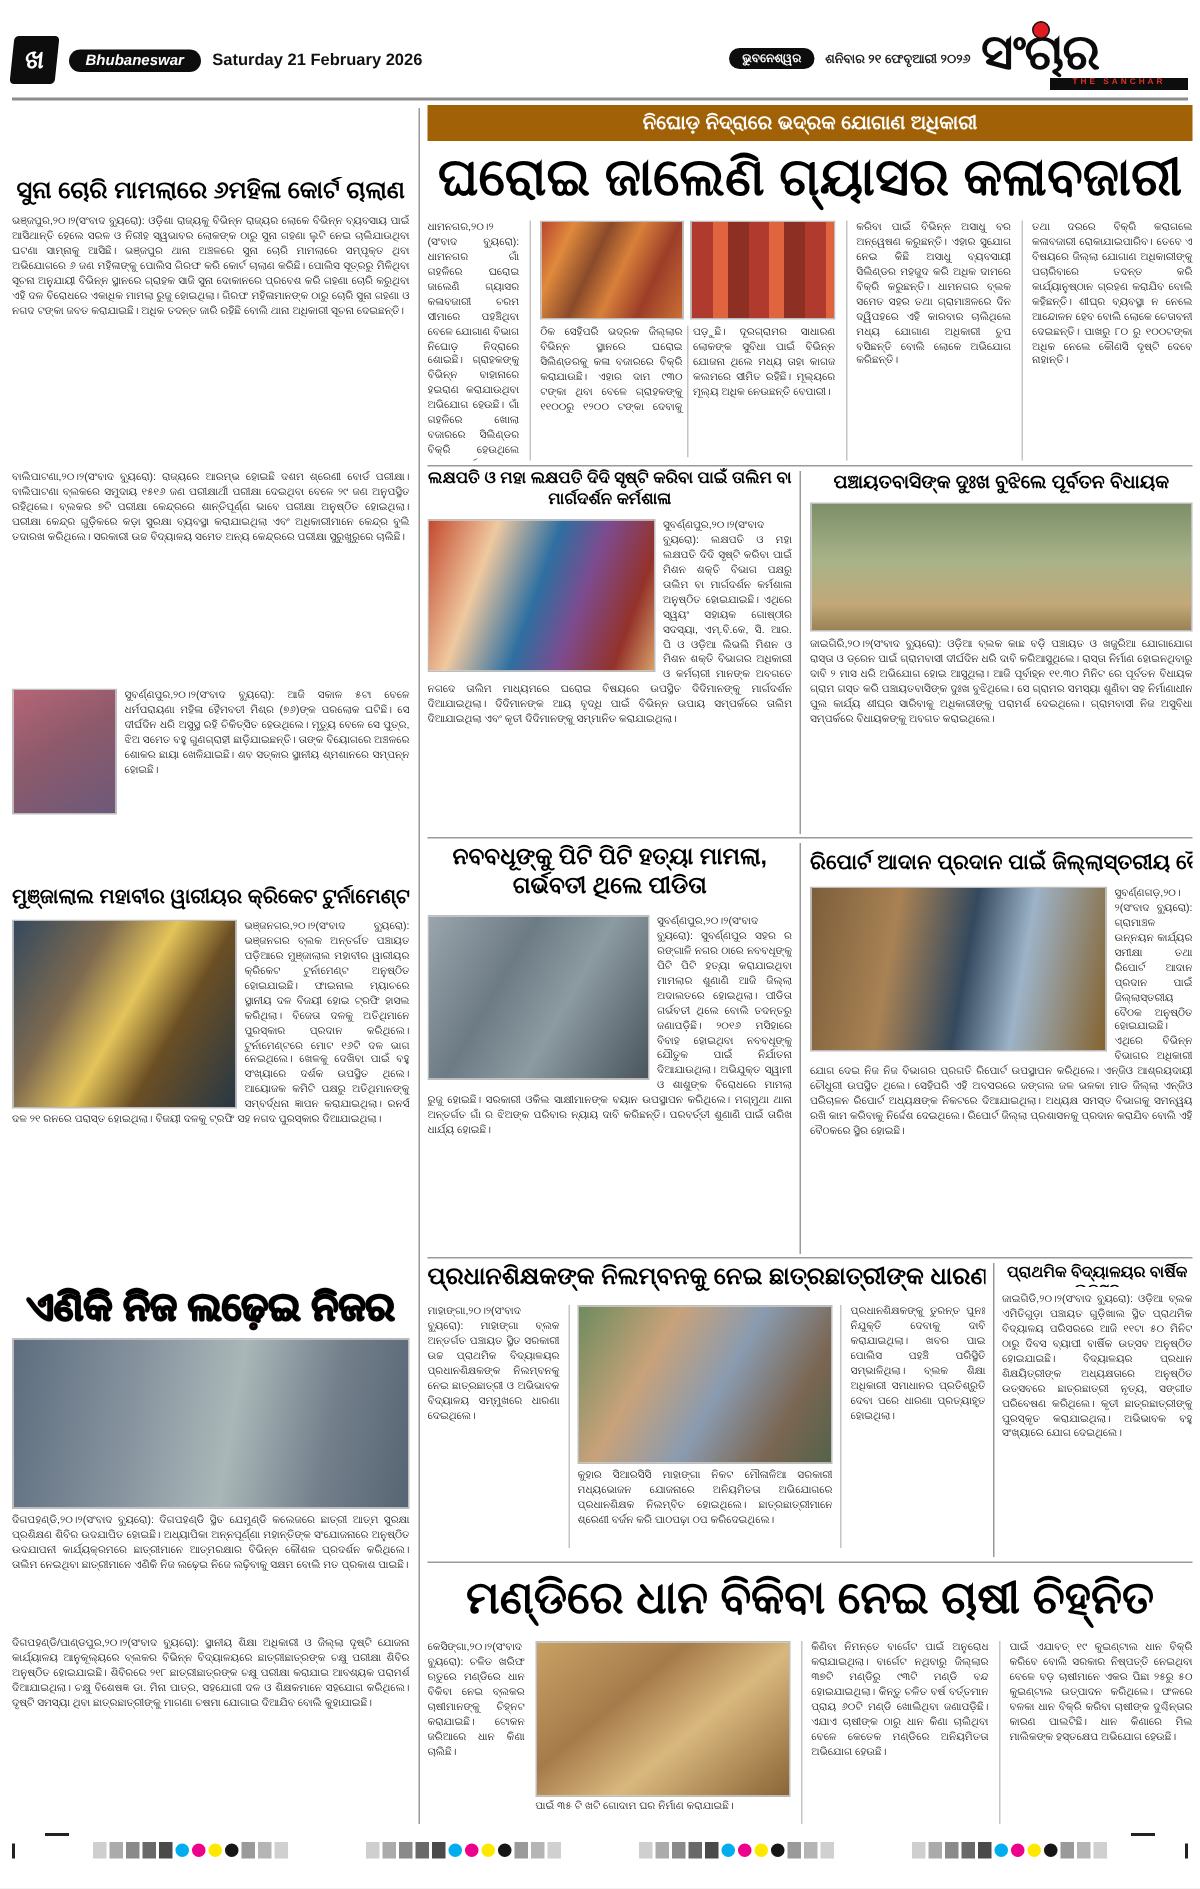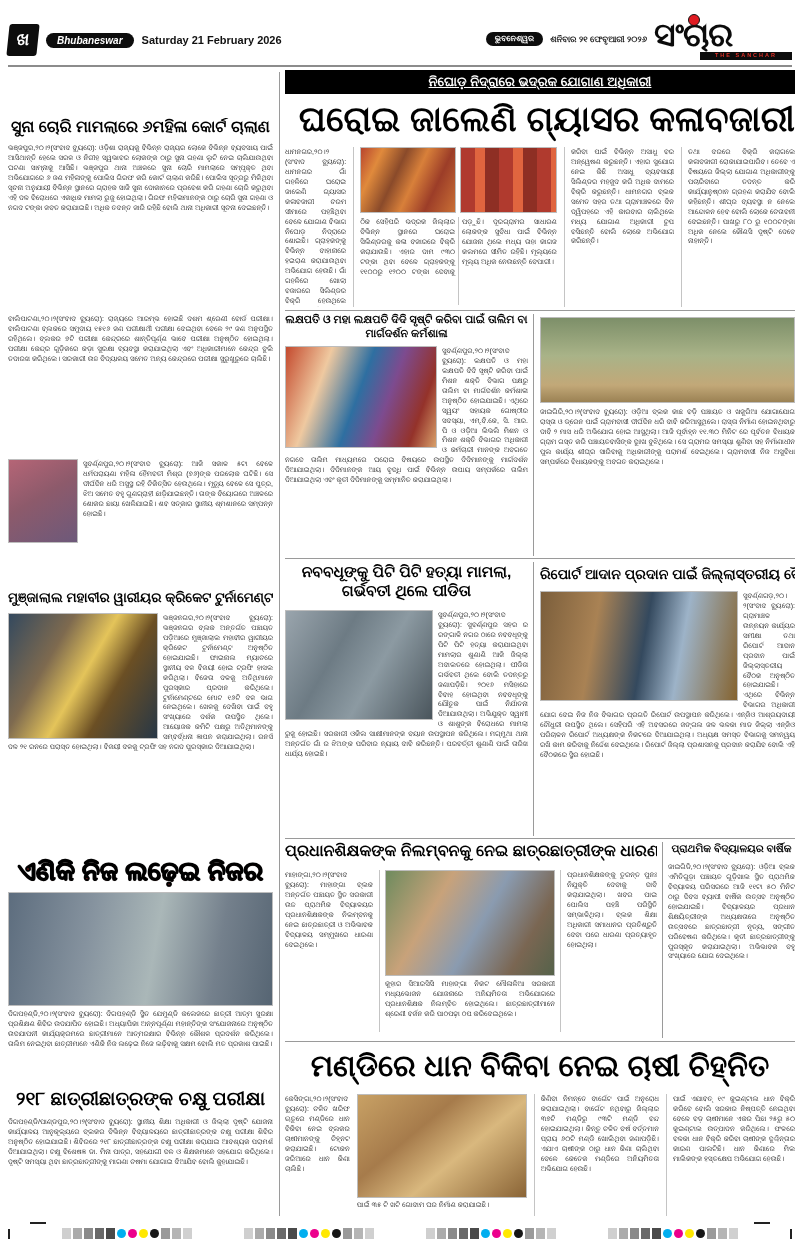--- a/index.html
+++ b/index.html
@@ -20,21 +20,21 @@
                         font-size:5.5px;font-weight:bold;letter-spacing:2px;display:flex;align-items:center;justify-content:center;}
   .head-rule{height:2px;background:#8c8c8c;}
   
   .vrule{width:1px;background:#9a9a9a;}
   .hrule{height:1px;background:#9a9a9a;}
   
   .hl{font-weight:bold;color:#000;text-align:center;overflow:hidden;}
   .hl.nowrap{white-space:nowrap;}
   .outline-hl{color:#7f1d1d;-webkit-text-stroke:1.2px #000;text-shadow:0 0 1px #000;}
   .bt{font-size:7px;line-height:1.42;text-align:justify;overflow:hidden;color:#1d1d1d;word-break:break-word;}
-  .kicker{background:#000000;color:#fff;font-weight:bold;font-size:13px;display:flex;align-items:center;justify-content:center;overflow:hidden;text-decoration:underline;}
+  .kicker{background:#a16207;color:#fff;font-weight:bold;font-size:13px;display:flex;align-items:center;justify-content:center;overflow:hidden;}
   
   .ph{overflow:hidden;border:1px solid #bdbdbd;box-sizing:border-box;}
   .fl{float:left;margin:0 5px 3px 0;}
   .ph-truck{background:linear-gradient(115deg,#b8452e 0%,#e08a3c 18%,#8a4a2a 38%,#d8803a 55%,#9c3d28 75%,#c96f35 100%);}
   .ph-cyl{background:repeating-linear-gradient(90deg,#b03a2e 0 14px,#e0653f 14px 24px,#8e2f24 24px 38px);}
   .ph-event{background:linear-gradient(110deg,#c44a2e 0%,#efc9a0 25%,#2e6fa1 48%,#7d4b8f 65%,#94322a 85%,#d8a06a 100%);}
   .ph-field{background:linear-gradient(180deg,#7d8f69 0%,#a9b388 45%,#c2a878 80%,#9b8254 100%);}
   .ph-office{background:linear-gradient(120deg,#9aa5ad 0%,#6d7b84 35%,#8c9aa2 60%,#4a555c 100%);}
   .ph-papers{background:linear-gradient(100deg,#7b5e3b 0%,#a98254 28%,#34495e 52%,#9db3c8 70%,#85632f 100%);}
   .ph-crowd{background:linear-gradient(120deg,#6e8b5e 0%,#c8a27a 30%,#8a9bb0 55%,#7a6652 80%,#55624a 100%);}
@@ -107,28 +107,27 @@
     </div>
   </div>
 
   <div class="abs" style="left:8px;top:856px;width:265px;">
     <div class="hl nowrap outline-hl" style="font-size:26px;height:34px;">ଏଣିକି ନିଜ ଲଢ଼େଇ ନିଜର</div>
     <div class="ph ph-kids" style="width:265px;height:114px;margin-top:2px;"></div>
     <div class="bt" style="height:74px;margin-top:3px;">ଦିଗପହଣ୍ଡି,୨୦।୨(ସଂବାଦ ବ୍ୟୁରୋ): ଦିଗପହଣ୍ଡି ସ୍ଥିତ ଯେମୁଣ୍ଡି କଲେଜରେ ଛାତ୍ରୀ ଆତ୍ମ ସୁରକ୍ଷା ପ୍ରଶିକ୍ଷଣ ଶିବିର ଉଦଯାପିତ ହୋଇଛି। ଅଧ୍ୟାପିକା ଅନ୍ନପୂର୍ଣ୍ଣା ମହାନ୍ତିଙ୍କ ସଂଯୋଜନାରେ ଅନୁଷ୍ଠିତ ଉଦଯାପନୀ କାର୍ଯ୍ୟକ୍ରମରେ ଛାତ୍ରୀମାନେ ଆତ୍ମରକ୍ଷାର ବିଭିନ୍ନ କୌଶଳ ପ୍ରଦର୍ଶନ କରିଥିଲେ। ତାଲିମ ନେଇଥିବା ଛାତ୍ରୀମାନେ ଏଣିକି ନିଜ ଲଢ଼େଇ ନିଜେ ଲଢ଼ିବାକୁ ସକ୍ଷମ ବୋଲି ମତ ପ୍ରକାଶ ପାଇଛି।</div>
   </div>
 
   <div class="abs" style="left:8px;top:1088px;width:265px;">
-    <div class="hl nowrap" style="font-size:19px;height:26px;">୨୧୮ ଛାତ୍ରୀଛାତ୍ରଙ୍କ ଚକ୍ଷୁ ପରୀକ୍ଷା</div>
     <div class="bt" style="height:96px;margin-top:3px;">ଦିଗପହଣ୍ଡି/ପାଣ୍ଡପୁର,୨୦।୨(ସଂବାଦ ବ୍ୟୁରୋ): ସ୍ଥାନୀୟ ଶିକ୍ଷା ଅଧିକାରୀ ଓ ଜିଲ୍ଲା ଦୃଷ୍ଟି ଯୋଜନା କାର୍ଯ୍ୟାଳୟ ଆନୁକୂଲ୍ୟରେ ବ୍ଲକର ବିଭିନ୍ନ ବିଦ୍ୟାଳୟରେ ଛାତ୍ରୀଛାତ୍ରଙ୍କ ଚକ୍ଷୁ ପରୀକ୍ଷା ଶିବିର ଅନୁଷ୍ଠିତ ହୋଇଯାଇଛି। ଶିବିରରେ ୨୧୮ ଛାତ୍ରୀଛାତ୍ରଙ୍କ ଚକ୍ଷୁ ପରୀକ୍ଷା କରାଯାଇ ଆବଶ୍ୟକ ପରାମର୍ଶ ଦିଆଯାଇଥିଲା। ଚକ୍ଷୁ ବିଶେଷଜ୍ଞ ଡା. ମିନା ପାତ୍ର, ସହଯୋଗୀ ଦଳ ଓ ଶିକ୍ଷକମାନେ ସହଯୋଗ କରିଥିଲେ। ଦୃଷ୍ଟି ସମସ୍ୟା ଥିବା ଛାତ୍ରଛାତ୍ରୀଙ୍କୁ ମାଗଣା ଚଷମା ଯୋଗାଇ ଦିଆଯିବ ବୋଲି କୁହାଯାଇଛି।</div>
   </div>
 
   <div class="abs kicker" style="left:285px;top:70px;width:510px;height:24px;">
     <span>ନିଘୋଡ଼ ନିଦ୍ରାରେ ଭଦ୍ରକ ଯୋଗାଣ ଅଧିକାରୀ</span>
   </div>
-  <div class="abs hl nowrap" style="left:285px;top:97px;width:510px;font-size:35px;height:46px;line-height:1.25;text-align:right;">ଘରୋଇ ଜାଲେଣି ଗ୍ୟାସର କଳାବଜାରୀ</div>
+  <div class="abs hl nowrap" style="left:285px;top:97px;width:510px;font-size:35px;height:46px;line-height:1.25;">ଘରୋଇ ଜାଲେଣି ଗ୍ୟାସର କଳାବଜାରୀ</div>
 
   <div class="abs story-cols" style="left:285px;top:147px;width:510px;height:160px;gap:7px;">
     <div class="story-col bt" style="width:64px;height:160px;">ଧାମନଗର,୨୦।୨ (ସଂବାଦ ବ୍ୟୁରୋ): ଧାମନଗର ଗାଁ ଗହଳିରେ ଘରୋଇ ଜାଲେଣି ଗ୍ୟାସର କଳାବଜାରୀ ଚରମ ସୀମାରେ ପହଞ୍ଚିଥିବା ବେଳେ ଯୋଗାଣ ବିଭାଗ ନିଘୋଡ଼ ନିଦ୍ରାରେ ଶୋଇଛି। ଗ୍ରାହକଙ୍କୁ ବିଭିନ୍ନ ବାହାନାରେ ହଇରାଣ କରାଯାଉଥିବା ଅଭିଯୋଗ ହେଉଛି। ଗାଁ ଗହଳିରେ ଖୋଲା ବଜାରରେ ସିଲିଣ୍ଡର ବିକ୍ରି ହେଉଥିଲେ ମଧ୍ୟ କାର୍ଯ୍ୟାନୁଷ୍ଠାନ ନାହିଁ।</div>
     <div class="story-col" style="width:206px;border-left:1px solid #c4c4c4;padding-left:6px;">
       <div style="display:flex;gap:4px;">
         <div class="ph ph-truck" style="width:98px;height:66px;"></div>
         <div class="ph ph-cyl" style="width:100px;height:66px;"></div>
       </div>
       <div class="bt subcols" style="height:88px;margin-top:4px;">ଠିକ ସେହିପରି ଭଦ୍ରକ ଜିଲ୍ଲାର ବିଭିନ୍ନ ସ୍ଥାନରେ ଘରୋଇ ସିଲିଣ୍ଡରକୁ କଳା ବଜାରରେ ବିକ୍ରି କରାଯାଉଛି। ଏହାର ଦାମ ୯୩୦ ଟଙ୍କା ଥିବା ବେଳେ ଗ୍ରାହକଙ୍କୁ ୧୧୦୦ରୁ ୧୨୦୦ ଟଙ୍କା ଦେବାକୁ ପଡ଼ୁଛି। ଦୂରଗ୍ରାମର ସାଧାରଣ ଲୋକଙ୍କ ସୁବିଧା ପାଇଁ ବିଭିନ୍ନ ଯୋଜନା ଥିଲେ ମଧ୍ୟ ତାହା କାଗଜ କଲମରେ ସୀମିତ ରହିଛି। ମୂଲ୍ୟରେ ମୂଲ୍ୟ ଅଧିକ ନେଉଛନ୍ତି ବେପାରୀ।</div>
     </div>
@@ -142,20 +141,21 @@
     <div class="hl" style="font-size:11px;height:30px;line-height:1.3;">ଲକ୍ଷପତି ଓ ମହା ଲକ୍ଷପତି ଦିଦି ସୃଷ୍ଟି କରିବା ପାଇଁ ତାଲିମ ବା ମାର୍ଗଦର୍ଶନ କର୍ମଶାଳା</div>
     <div class="bt" style="height:208px;margin-top:4px;">
       <span class="ph ph-event fl" style="width:152px;height:102px;display:block;"></span>
       <span>ସୁବର୍ଣ୍ଣପୁର,୨୦।୨(ସଂବାଦ ବ୍ୟୁରୋ): ଲକ୍ଷପତି ଓ ମହା ଲକ୍ଷପତି ଦିଦି ସୃଷ୍ଟି କରିବା ପାଇଁ ମିଶନ ଶକ୍ତି ବିଭାଗ ପକ୍ଷରୁ ତାଲିମ ବା ମାର୍ଗଦର୍ଶନ କର୍ମଶାଳା ଅନୁଷ୍ଠିତ ହୋଇଯାଇଛି। ଏଥିରେ ସ୍ୱୟଂ ସହାୟକ ଗୋଷ୍ଠୀର ସଦସ୍ୟା, ଏମ୍.ବି.କେ, ସି. ଆର. ପି ଓ ଓଡ଼ିଆ ଲିଭଲି ମିଶନ ଓ ମିଶନ ଶକ୍ତି ବିଭାଗର ଅଧିକାରୀ ଓ କର୍ମଚାରୀ ମାନଙ୍କ ଅବଗତେ ନଗଦେ ତାଲିମ ମାଧ୍ୟମରେ ଘରୋଇ ବିଷୟରେ ଉପସ୍ଥିତ ଦିଦିମାନଙ୍କୁ ମାର୍ଗଦର୍ଶନ ଦିଆଯାଇଥିଲା। ଦିଦିମାନଙ୍କ ଆୟ ବୃଦ୍ଧି ପାଇଁ ବିଭିନ୍ନ ଉପାୟ ସମ୍ପର୍କରେ ତାଲିମ ଦିଆଯାଇଥିଲା ଏବଂ କୃତୀ ଦିଦିମାନଙ୍କୁ ସମ୍ମାନିତ କରାଯାଇଥିଲା।</span>
     </div>
   </div>
 
   <div class="abs vrule" style="left:533px;top:314px;height:242px;"></div>
 
   <div class="abs" style="left:540px;top:314px;width:255px;">
+    <div class="hl nowrap" style="font-size:12.5px;height:18px;">ପଞ୍ଚାୟତବାସିଙ୍କ ଦୁଃଖ ବୁଝିଲେ ପୂର୍ବତନ ବିଧାୟକ</div>
     <div class="ph ph-field" style="width:255px;height:86px;margin-top:3px;"></div>
     <div class="bt" style="height:122px;margin-top:4px;">ଜାଇଗିରି,୨୦।୨(ସଂବାଦ ବ୍ୟୁରୋ): ଓଡ଼ିଆ ବ୍ଲକ କାଛ ବଡ଼ି ପଞ୍ଚାୟତ ଓ ଖଜୁରିଆ ଯୋଗାଯୋଗ ରାସ୍ତା ଓ ଡ୍ରେନ ପାଇଁ ଗ୍ରାମବାସୀ ଦୀର୍ଘଦିନ ଧରି ଦାବି କରିଆସୁଥିଲେ। ରାସ୍ତା ନିର୍ମାଣ ହୋଇନଥିବାରୁ ଦାବି ୨ ମାସ ଧରି ଅଭିଯୋଗ ହୋଇ ଆସୁଥିଲା। ଆଜି ପୂର୍ବାହ୍ନ ୧୧.୩୦ ମିନିଟ ରେ ପୂର୍ବତନ ବିଧାୟକ ଗ୍ରାମ ଗସ୍ତ କରି ପଞ୍ଚାୟତବାସିଙ୍କ ଦୁଃଖ ବୁଝିଥିଲେ। ସେ ଗ୍ରାମର ସମସ୍ୟା ଶୁଣିବା ସହ ନିର୍ମାଣାଧୀନ ପୁଲ କାର୍ଯ୍ୟ ଶୀଘ୍ର ସାରିବାକୁ ଅଧିକାରୀଙ୍କୁ ପରାମର୍ଶ ଦେଇଥିଲେ। ଗ୍ରାମବାସୀ ନିଜ ଅସୁବିଧା ସମ୍ପର୍କରେ ବିଧାୟକଙ୍କୁ ଅବଗତ କରାଇଥିଲେ।</div>
   </div>
 
   <div class="abs hrule" style="left:285px;top:558px;width:510px;"></div>
 
   <div class="abs" style="left:285px;top:562px;width:243px;">
     <div class="hl" style="font-size:15.5px;height:44px;line-height:1.25;">ନବବଧୂଙ୍କୁ ପିଟି ପିଟି ହତ୍ୟା ମାମଲା, ଗର୍ଭବତୀ ଥିଲେ ପୀଡିତା</div>
     <div class="bt" style="height:224px;margin-top:4px;">
       <span class="ph ph-office fl" style="width:148px;height:110px;display:block;"></span>

